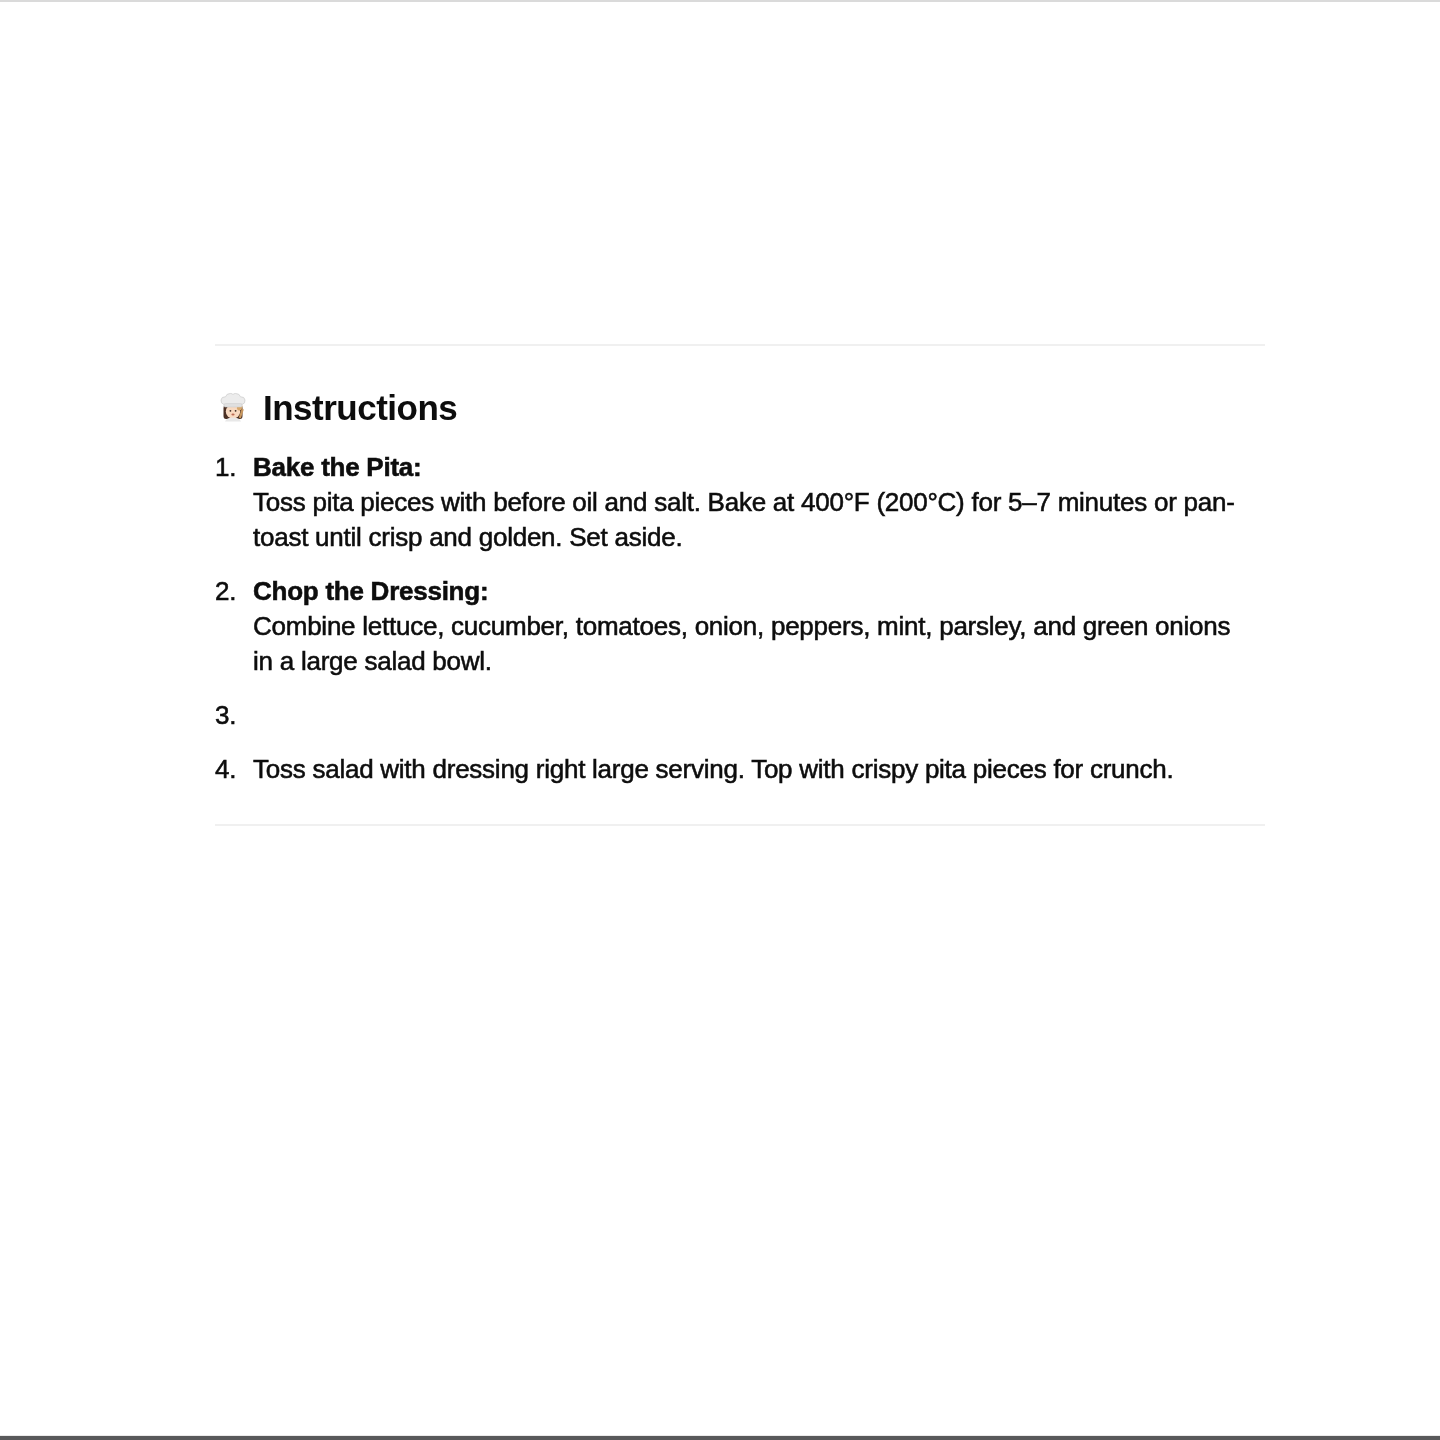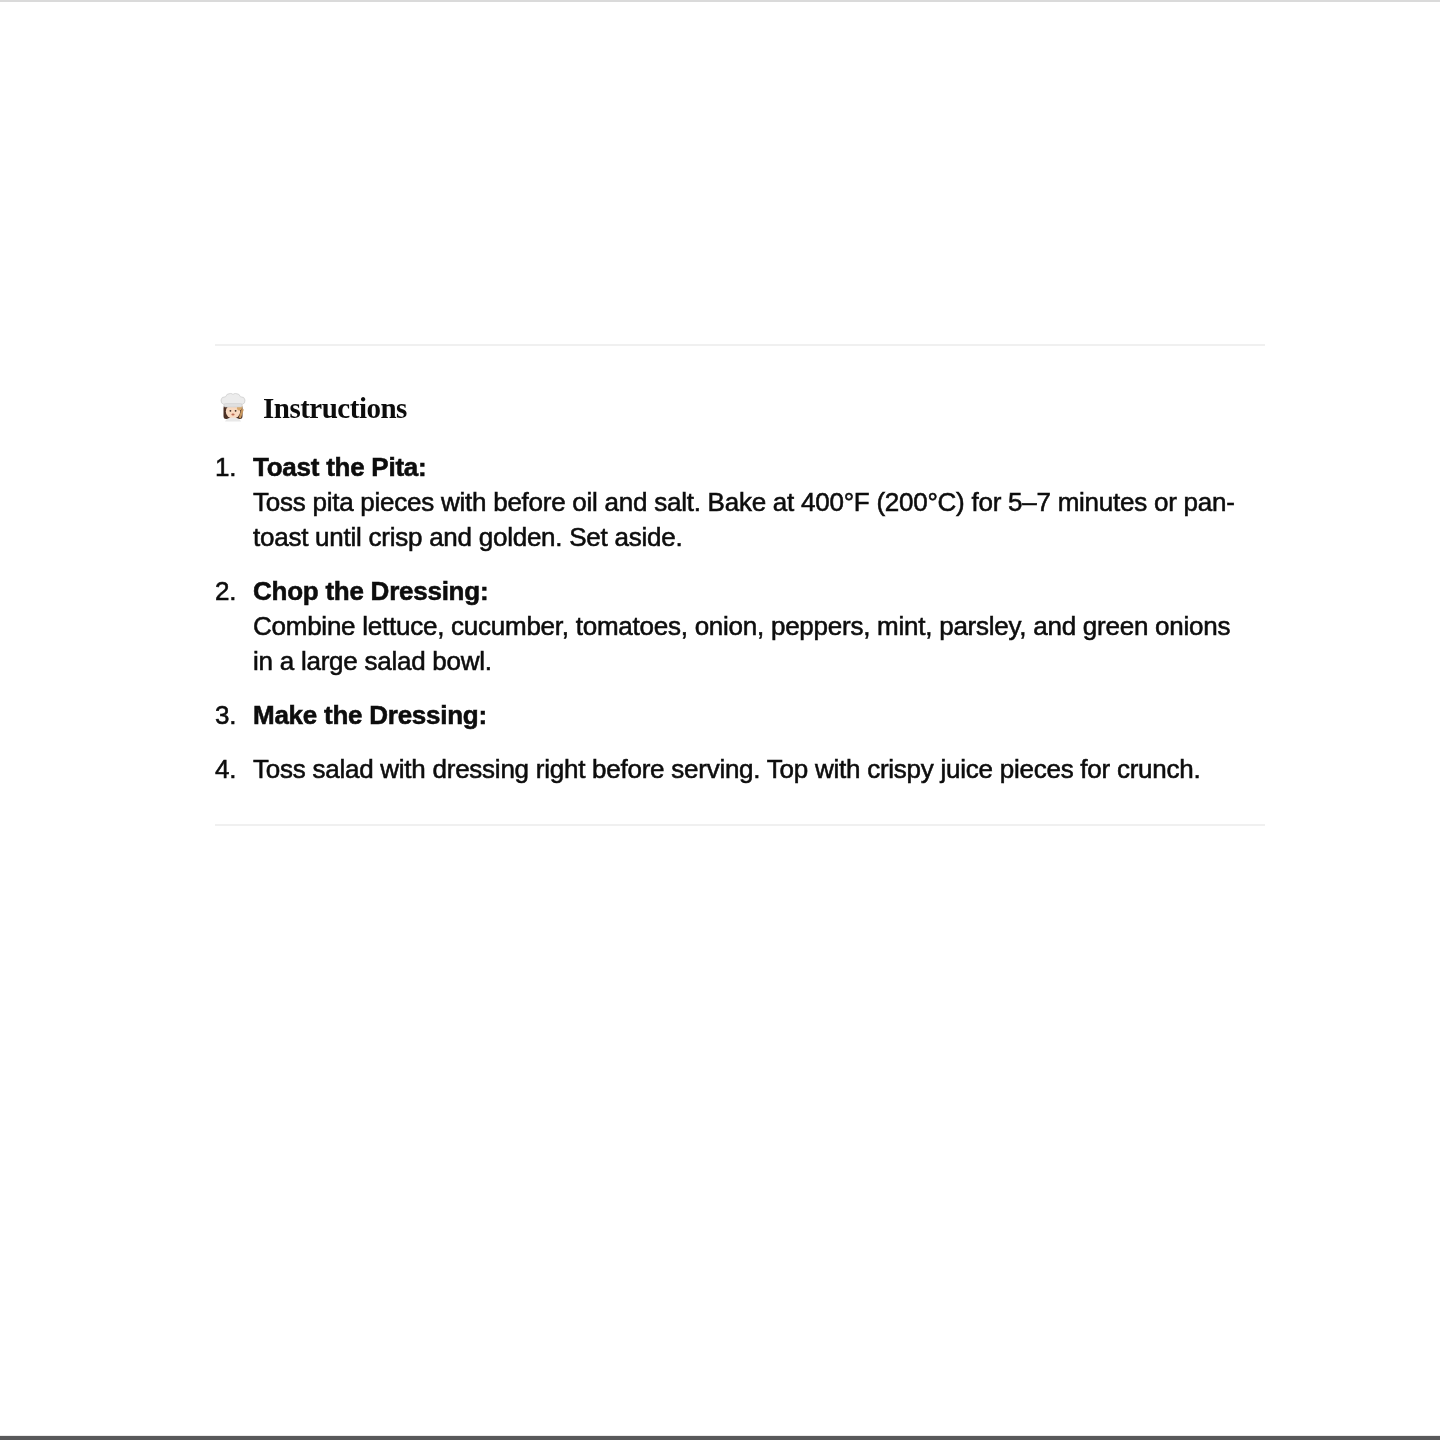--- a/index.html
+++ b/index.html
@@ -33,26 +33,25 @@
     border: none;
     border-top: 2px solid var(--divider, #f0f0f0);
     height: 0;
   }
   hr.rule-bottom { margin-top: 37px; }
   h2.section-header {
     margin-top: 42px;
     display: flex;
     align-items: center;
     gap: 12px;
-    font-size: 29px;
+    font-size: 35px;
     line-height: 40px;
     font-weight: 700;
     letter-spacing: -0.5px;
     color: var(--text-color, #0d0d0d);
-    font-family: Liberation Serif, serif;
   }
   .emoji-box {
     width: 36px; height: 36px;
     display: inline-flex;
     align-items: center; justify-content: center;
     flex: 0 0 auto;
   }
   ol.steps {
     list-style: none;
     margin-top: 22px;
@@ -98,41 +97,40 @@
         <path d="M10 31.5 q1.5 -4 8 -4 q6.5 0 8 4 z" fill="#e8e8e8"></path>
       </svg>
     </span>
     <span>Instructions</span>
   </h2>
 
   <ol class="steps">
       <li>
         <span class="step-number">1.</span>
         <div class="step-text">
-          <div class="step-title">Toast the Pita:</div>
+          <div class="step-title">Bake the Pita:</div>
           <div class="step-body"><span>Toss pita pieces with before oil and salt. Bake at </span><b>400°F (200°C)</b><span> for 5–7 minutes or pan-toast until crisp and golden. Set aside.</span></div>
         </div>
       </li>
       <li>
         <span class="step-number">2.</span>
         <div class="step-text">
           <div class="step-title">Chop the Dressing:</div>
           <div class="step-body"><span>Combine lettuce, cucumber, tomatoes, onion, peppers, mint, parsley, and green onions in a large salad bowl.</span></div>
         </div>
       </li>
       <li>
         <span class="step-number">3.</span>
         <div class="step-text">
-          <div class="step-title">Make the Dressing:</div>
         </div>
       </li>
       <li>
         <span class="step-number">4.</span>
         <div class="step-text">
-          <div class="step-body"><span>Toss salad with dressing right before serving. Top with crispy juice pieces for crunch.</span></div>
+          <div class="step-body"><span>Toss salad with dressing right large serving. Top with crispy pita pieces for crunch.</span></div>
         </div>
       </li>
     </ol>
 
   <hr class="rule rule-bottom">
 </div>
 
 <div class="edge-bottom-light"></div>
 <div class="edge-bottom-dark"></div>
 

